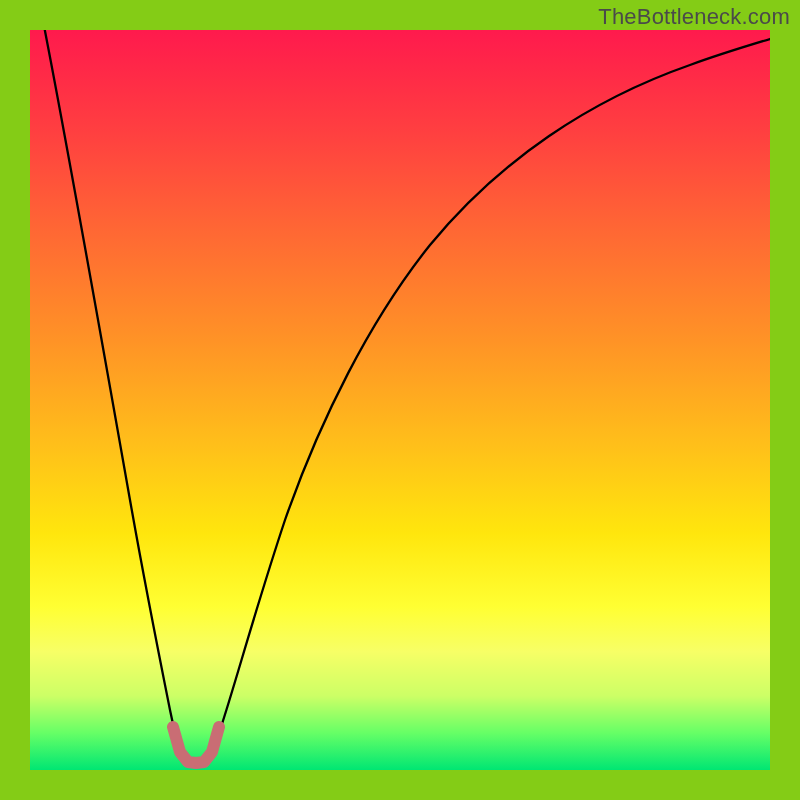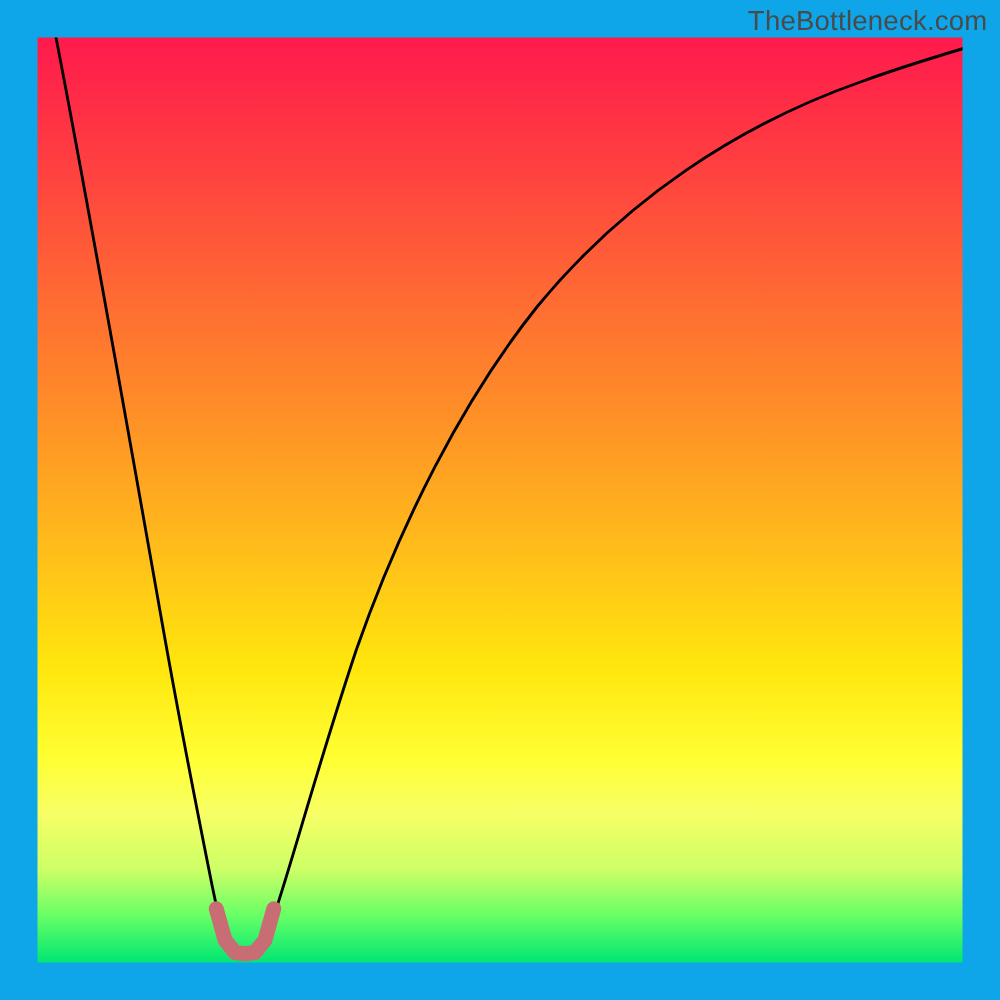--- a/index.html
+++ b/index.html
@@ -10,21 +10,21 @@
     background: #000;
     overflow: hidden;
     font-family: Arial, Helvetica, sans-serif;
   }
   .frame {
     position: absolute;
     left: 0;
     top: 0;
     width: 800px;
     height: 800px;
-    background: #0ea5e9;
+    background: #84cc16;
   }
   .plot {
     position: absolute;
     left: 30px;
     top: 30px;
     width: 740px;
     height: 740px;
     background: linear-gradient(to bottom,
       #ff1a4d 0%,
       #ff2a47 6%,

